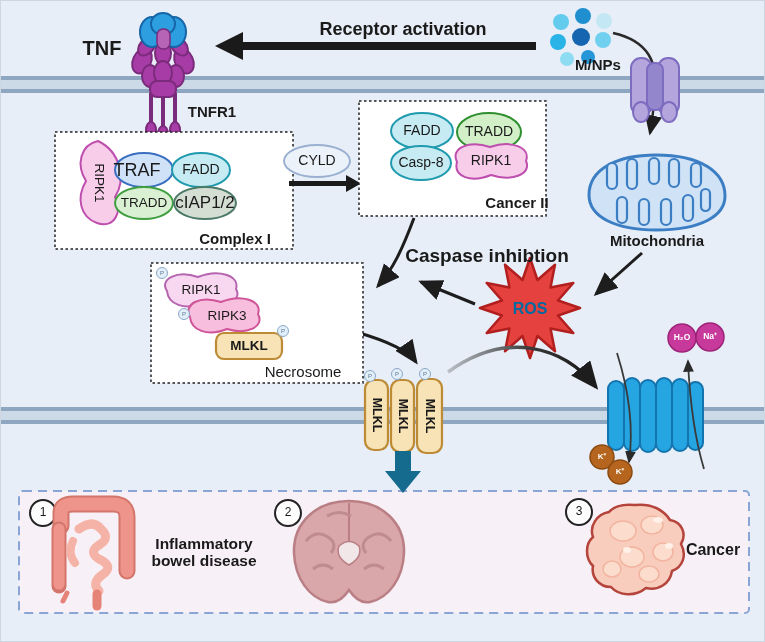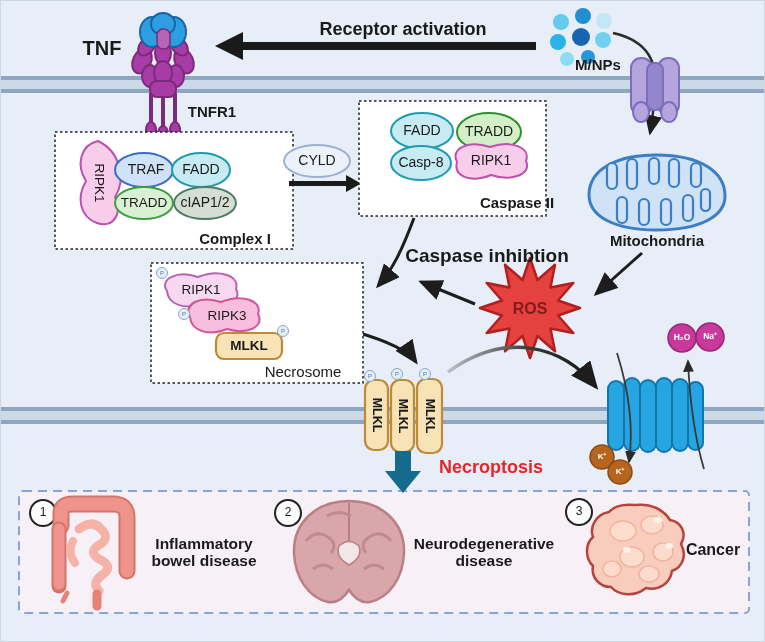--- a/index.html
+++ b/index.html
@@ -240,63 +240,61 @@
       </g>
     </g>
   </svg>
 
   <div class="lbl" style="left:101px;top:47px;font-size:20px;font-weight:700;">TNF</div>
   <div class="lbl" style="left:374px;top:28px;font-size:18px;font-weight:700;margin-left:28px;">Receptor activation</div>
   <div class="lbl" style="left:581px;top:64px;font-size:15px;font-weight:700;margin-left:16px;">M/NPs</div>
   <div class="lbl" style="left:211px;top:111px;font-size:15px;font-weight:700;">TNFR1</div>
 
   <div class="lbl rot" style="left:98px;top:182px;font-size:13.5px;">RIPK1</div>
-  <div class="lbl" style="left:145px;top:169px;font-size:14px;text-align:right;">TRAF</div>
+  <div class="lbl" style="left:136px;top:169px;font-size:18px;text-align:right;">TRAF</div>
   <div class="lbl" style="left:200px;top:169px;font-size:14px;">FADD</div>
   <div class="lbl" style="left:143px;top:202px;font-size:13.5px;">TRADD</div>
-  <div class="lbl" style="left:204px;top:202px;font-size:14px;">cIAP1/2</div>
+  <div class="lbl" style="left:204px;top:202px;font-size:17px;">cIAP1/2</div>
   <div class="lbl" style="left:234px;top:238px;font-size:15px;font-weight:700;">Complex I</div>
 
   <div class="lbl" style="left:316px;top:160px;font-size:14px;">CYLD</div>
 
   <div class="lbl" style="left:421px;top:130px;font-size:14px;">FADD</div>
   <div class="lbl" style="left:488px;top:131px;font-size:14px;">TRADD</div>
   <div class="lbl" style="left:420px;top:162px;font-size:14px;">Casp-8</div>
   <div class="lbl" style="left:490px;top:160px;font-size:14px;">RIPK1</div>
-  <div class="lbl" style="left:516px;top:202px;font-size:15px;font-weight:700;">Caspase II</div>
+  <div class="lbl" style="left:516px;top:202px;font-size:15px;font-weight:700;">Cancer II</div>
 
   <div class="lbl" style="left:656px;top:240px;font-size:15px;font-weight:700;">Mitochondria</div>
 
   <div class="lbl" style="left:486px;top:255px;font-size:19px;font-weight:700;">Caspase inhibtion</div>
-  <div class="lbl" style="left:529px;top:308px;font-size:16px;font-weight:700;color:#7f1d1d;">ROS</div>
+  <div class="lbl" style="left:529px;top:308px;font-size:16px;font-weight:700;color:#0369a1;">ROS</div>
 
   <div class="lbl" style="left:200px;top:289px;font-size:13.5px;">RIPK1</div>
   <div class="lbl" style="left:226px;top:315px;font-size:13.5px;">RIPK3</div>
   <div class="lbl" style="left:248px;top:345px;font-size:13.5px;font-weight:600;">MLKL</div>
   <div class="lbl" style="left:302px;top:371px;font-size:15px;">Necrosome</div>
 
   <div class="lbl" style="left:161px;top:272px;font-size:6px;color:#5a7a9a;">P</div>
   <div class="lbl" style="left:183px;top:313px;font-size:6px;color:#5a7a9a;">P</div>
   <div class="lbl" style="left:282px;top:330px;font-size:6px;color:#5a7a9a;">P</div>
   <div class="lbl" style="left:369px;top:375px;font-size:6px;color:#5a7a9a;">P</div>
   <div class="lbl" style="left:396px;top:373px;font-size:6px;color:#5a7a9a;">P</div>
   <div class="lbl" style="left:424px;top:373px;font-size:6px;color:#5a7a9a;">P</div>
 
   <div class="lbl rot" style="left:376px;top:414px;font-size:12.5px;font-weight:600;">MLKL</div>
   <div class="lbl rot" style="left:402px;top:415px;font-size:12.5px;font-weight:600;">MLKL</div>
   <div class="lbl rot" style="left:429px;top:415px;font-size:12.5px;font-weight:600;">MLKL</div>
 
-  <div class="lbl" style="left:490px;top:466px;font-size:18px;font-weight:700;color:#e8252a;">Necroptosis</div>
 
   <div class="lbl" style="left:681px;top:337px;font-size:8.5px;font-weight:700;color:#ffffff;">H₂O</div>
   <div class="lbl" style="left:709px;top:336px;font-size:8.5px;font-weight:700;color:#ffffff;">Na⁺</div>
   <div class="lbl" style="left:601px;top:456px;font-size:8px;font-weight:700;color:#ffffff;">K⁺</div>
   <div class="lbl" style="left:619px;top:471px;font-size:8px;font-weight:700;color:#ffffff;">K⁺</div>
 
   <div class="lbl" style="left:42px;top:512px;font-size:12px;">1</div>
   <div class="lbl" style="left:287px;top:512px;font-size:12px;">2</div>
   <div class="lbl" style="left:578px;top:511px;font-size:12px;">3</div>
 
   <div class="lbl wrap" style="left:203px;top:551px;width:135px;font-size:15.5px;font-weight:700;">Inflammatory bowel disease</div>
-  <div class="lbl wrap" style="left:483px;top:551px;width:165px;font-size:15.5px;font-weight:700;">Neurodegenerative disease</div>
   <div class="lbl" style="left:712px;top:549px;font-size:16px;font-weight:700;">Cancer</div>
 
 </div>
 
 </body></html>

